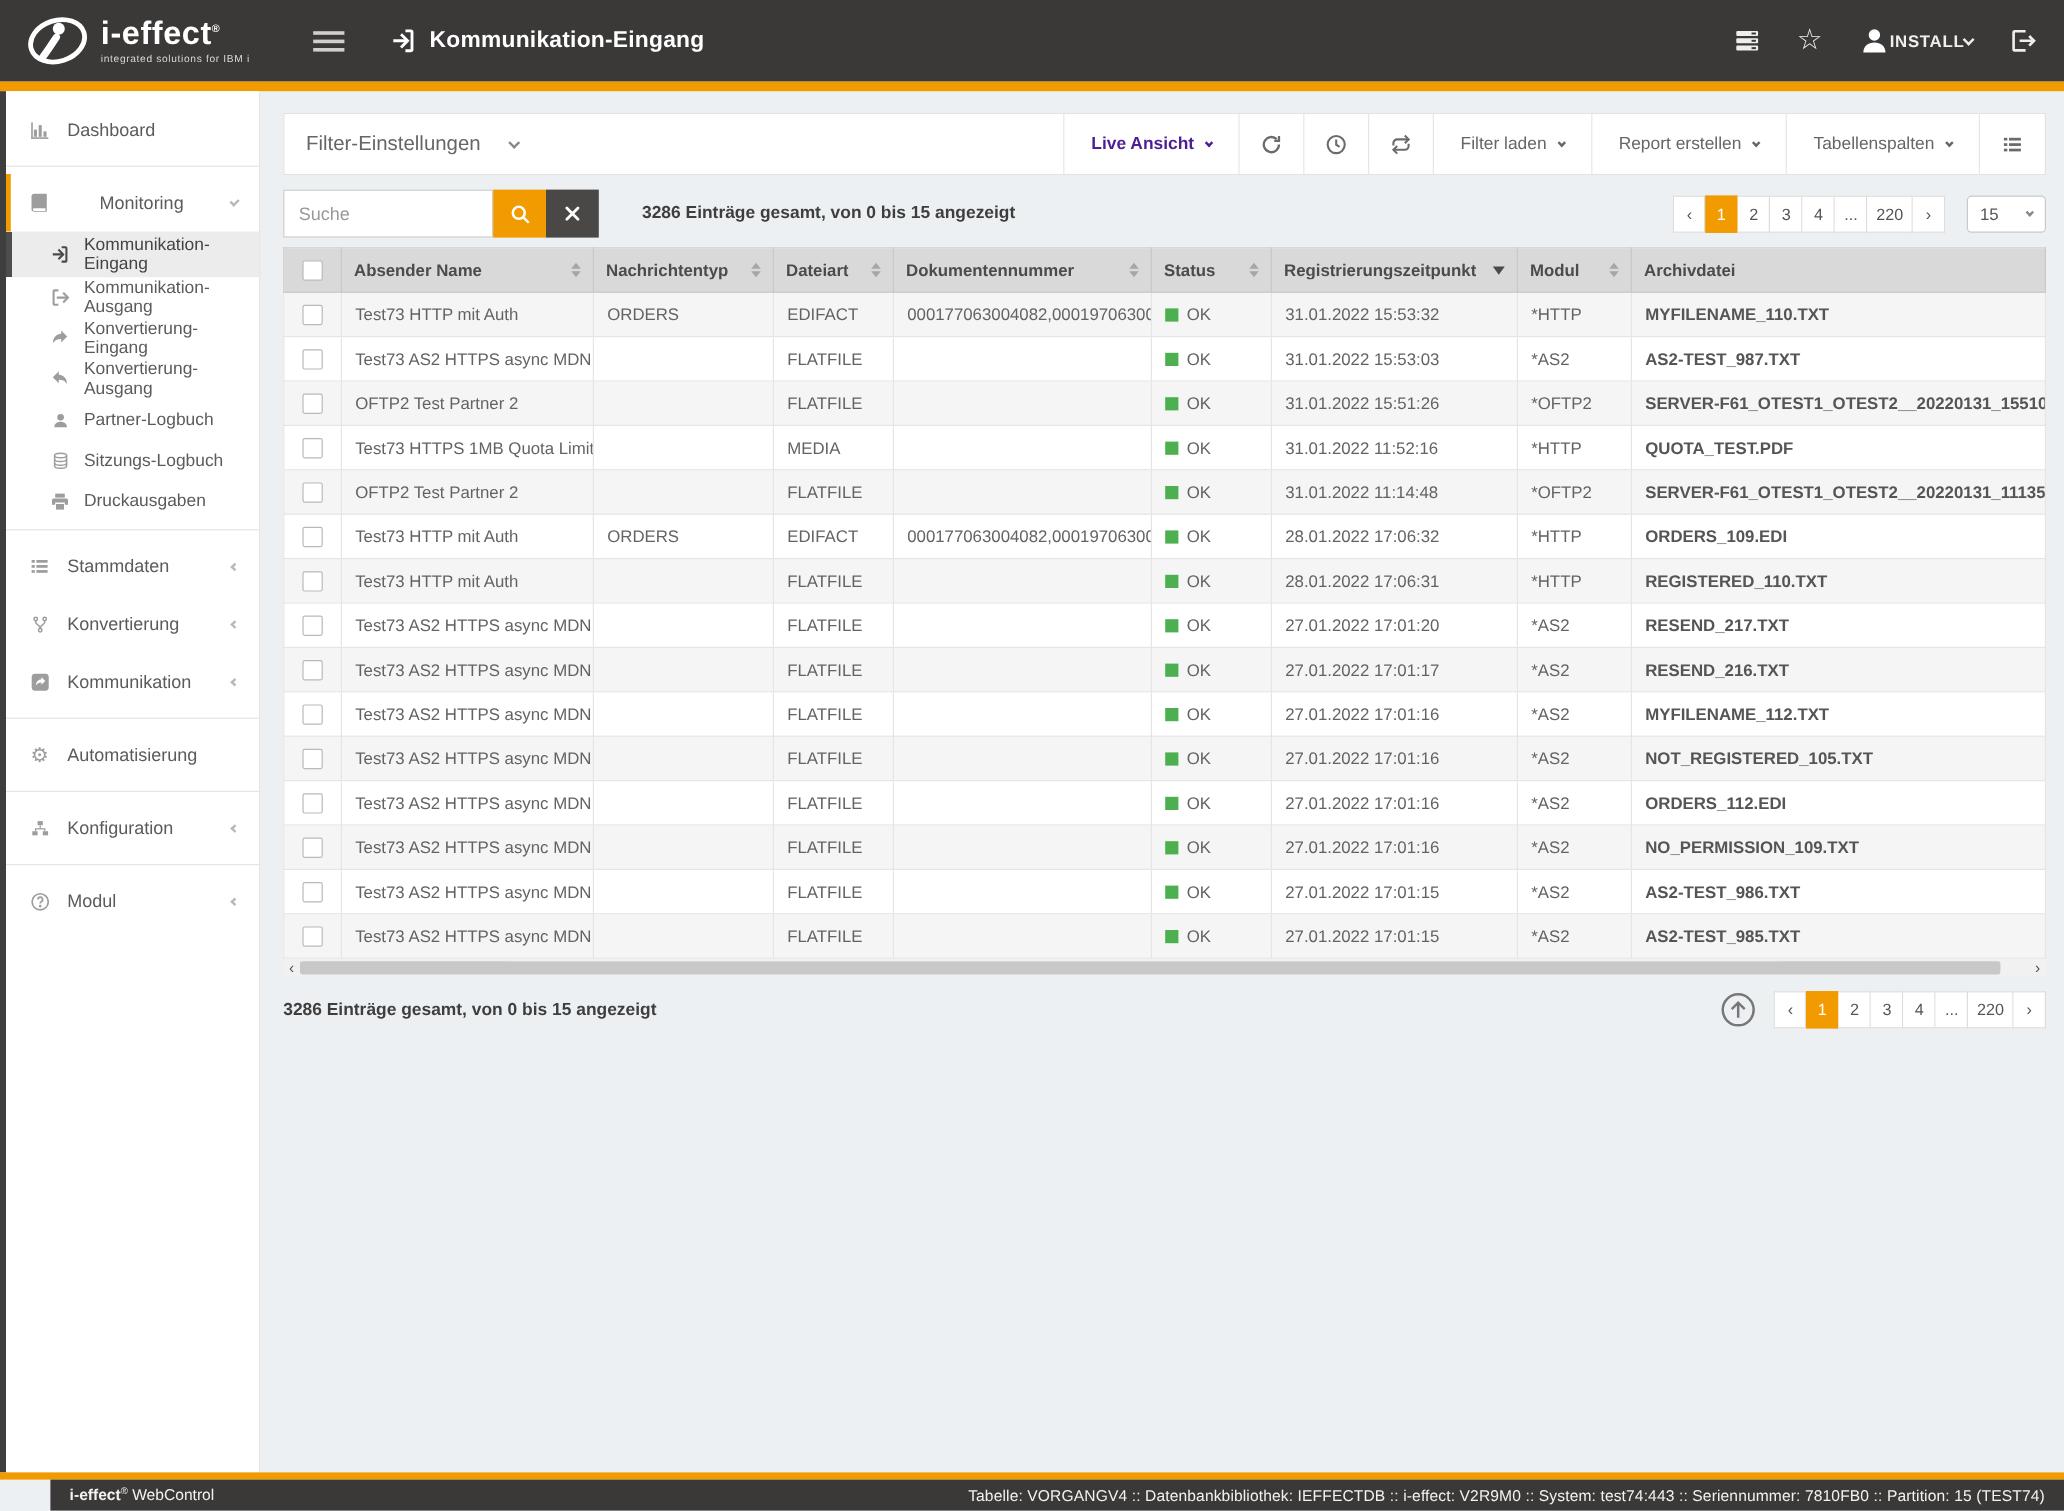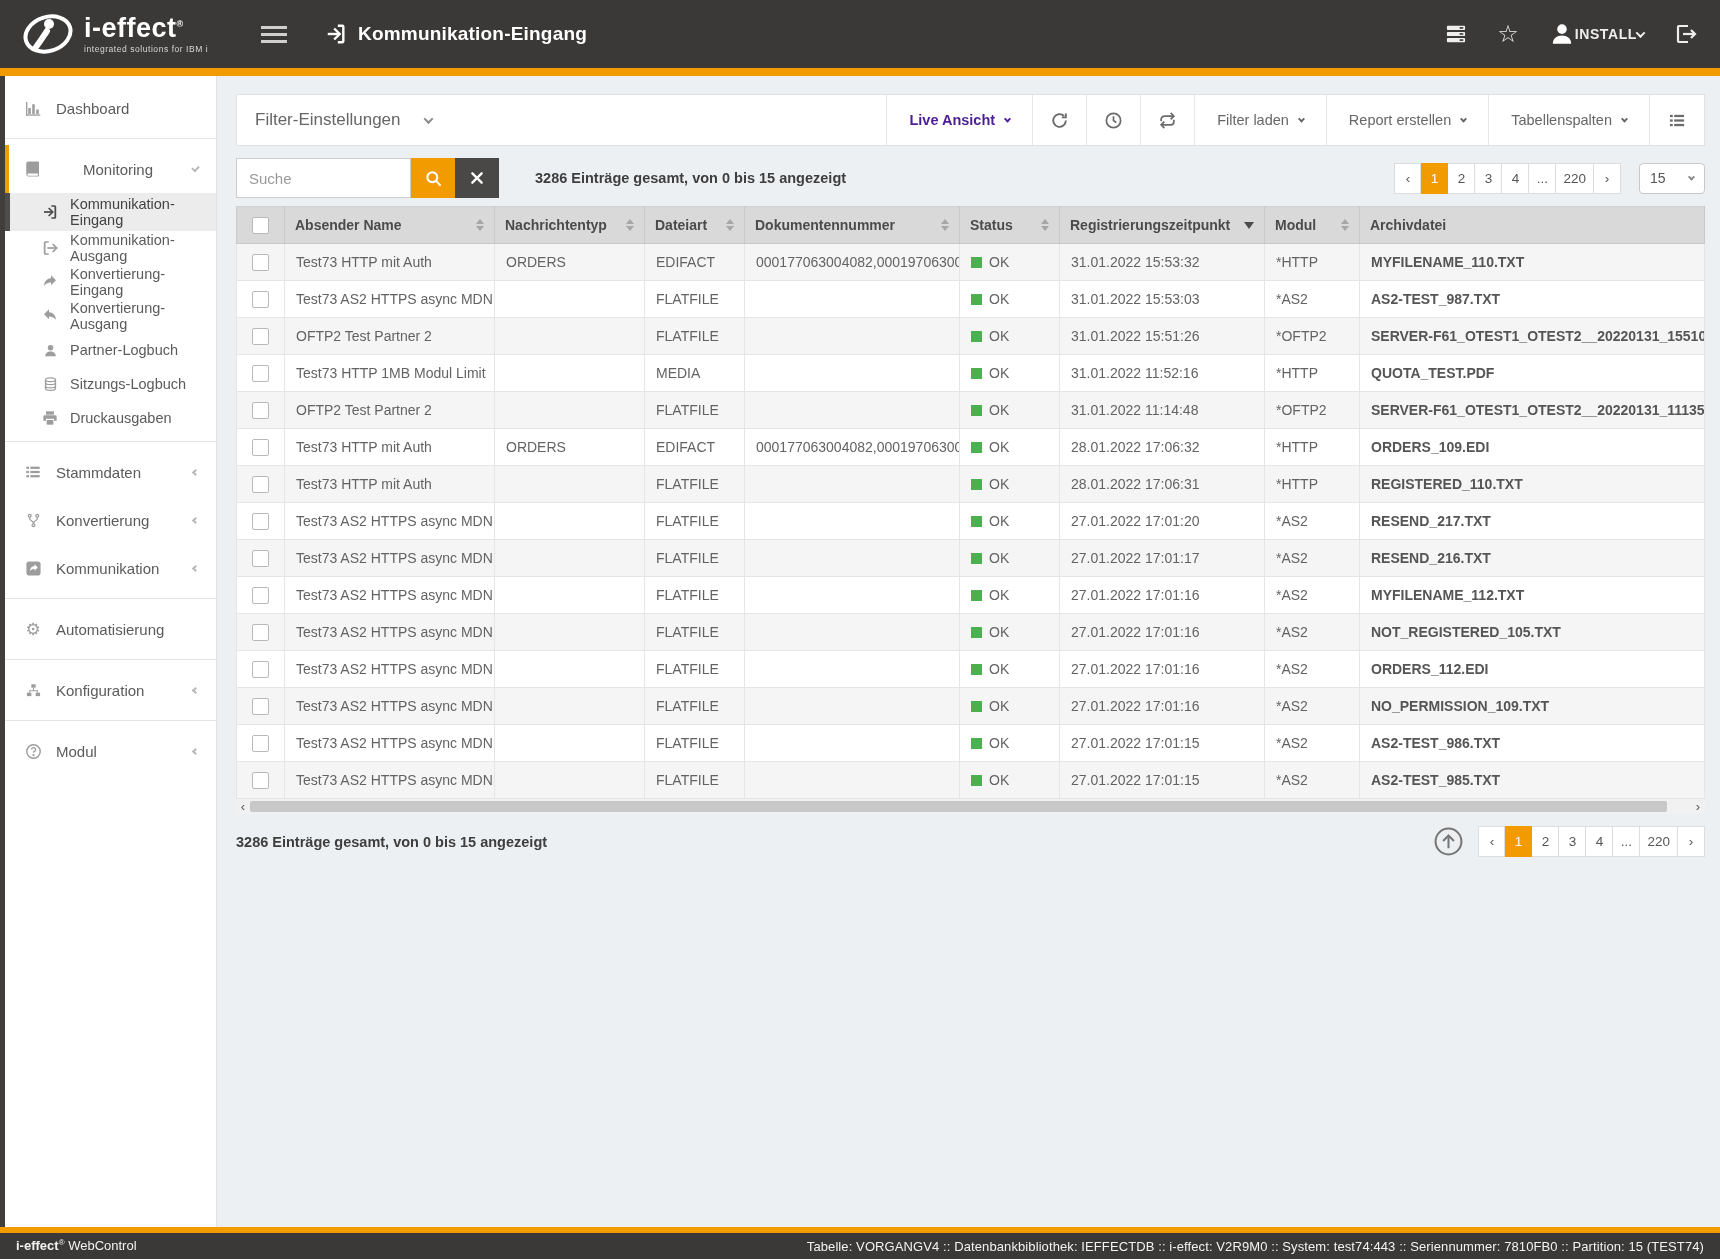--- a/index.html
+++ b/index.html
@@ -93,21 +93,21 @@
   .hs-arrow { width:14px; text-align:center; color:#555; font-size:13px; line-height:15px; cursor:pointer; flex:0 0 auto; }
   .hs-thumb { flex:1 1 auto; height:11px; background:#c8c8c8; border-radius:2px; margin-right:24px; cursor:grab; }
 
   .bottom-row { margin-top:12px; display:flex; align-items:center; flex:0 0 auto; }
   .bottom-right { margin-left:auto; display:flex; align-items:center; gap:14px; }
   .up-circle { color:#777; display:flex; cursor:pointer; }
 
   
   .footer { flex:0 0 auto; }
   .footer-stripe { height:6px; background:var(--orange,#f29b00); }
-  .footer-bar { height:26px; background:var(--dark,#3a3938); display:flex; align-items:center; padding:0 16px; color:#f2f2f0; font-size:13px; }
+  .footer-bar { height:26px; background:var(--dark,#3a3938); display:flex; align-items:center; padding:0 16px; color:#f2f2f0; font-size:13px;margin-left:42px; }
   .footer-left b { font-weight:bold; }
   .footer-left sup { font-size:8px; }
   .footer-right { margin-left:auto; letter-spacing:0.1px; }
 
   svg.ic { display:block; }
 </style>
 </head>
 <body>
 
 <div class="page">
@@ -559,21 +559,21 @@
     <td>FLATFILE</td>
     <td></td>
     <td><span class="dot"></span><span>OK</span></td>
     <td>31.01.2022 15:51:26</td>
     <td>*OFTP2</td>
     <td class="c-archiv">SERVER-F61_OTEST1_OTEST2__20220131_15510</td>
   </tr>
 
   <tr>
     <td class="c-check"><span class="cb"></span></td>
-    <td>Test73 HTTP 1MB Modul Limit</td>
+    <td>Test73 HTTPS 1MB Quota Limit</td>
     <td></td>
     <td>MEDIA</td>
     <td></td>
     <td><span class="dot"></span><span>OK</span></td>
     <td>31.01.2022 11:52:16</td>
     <td>*HTTP</td>
     <td class="c-archiv">QUOTA_TEST.PDF</td>
   </tr>
 
   <tr class="odd">

